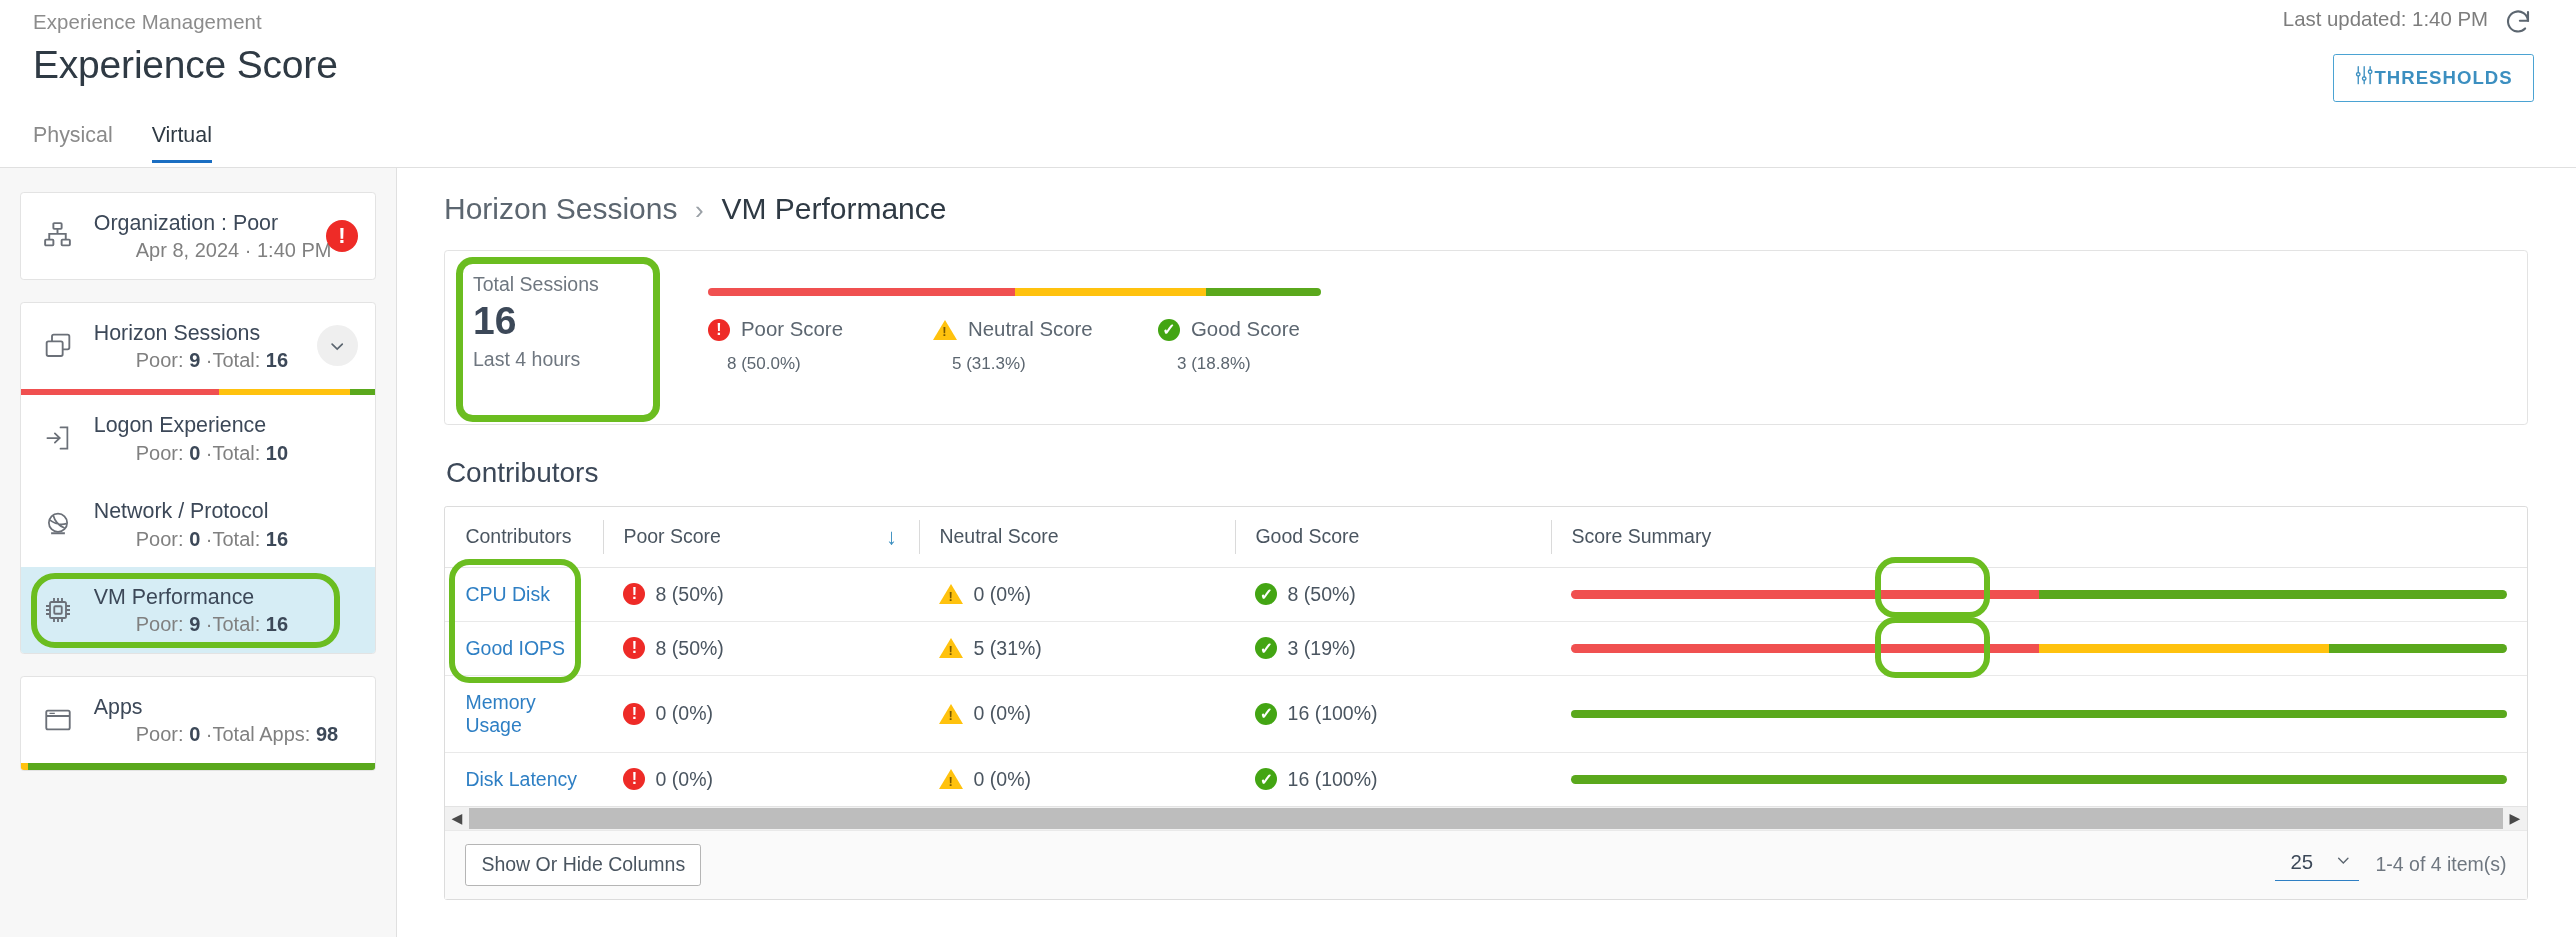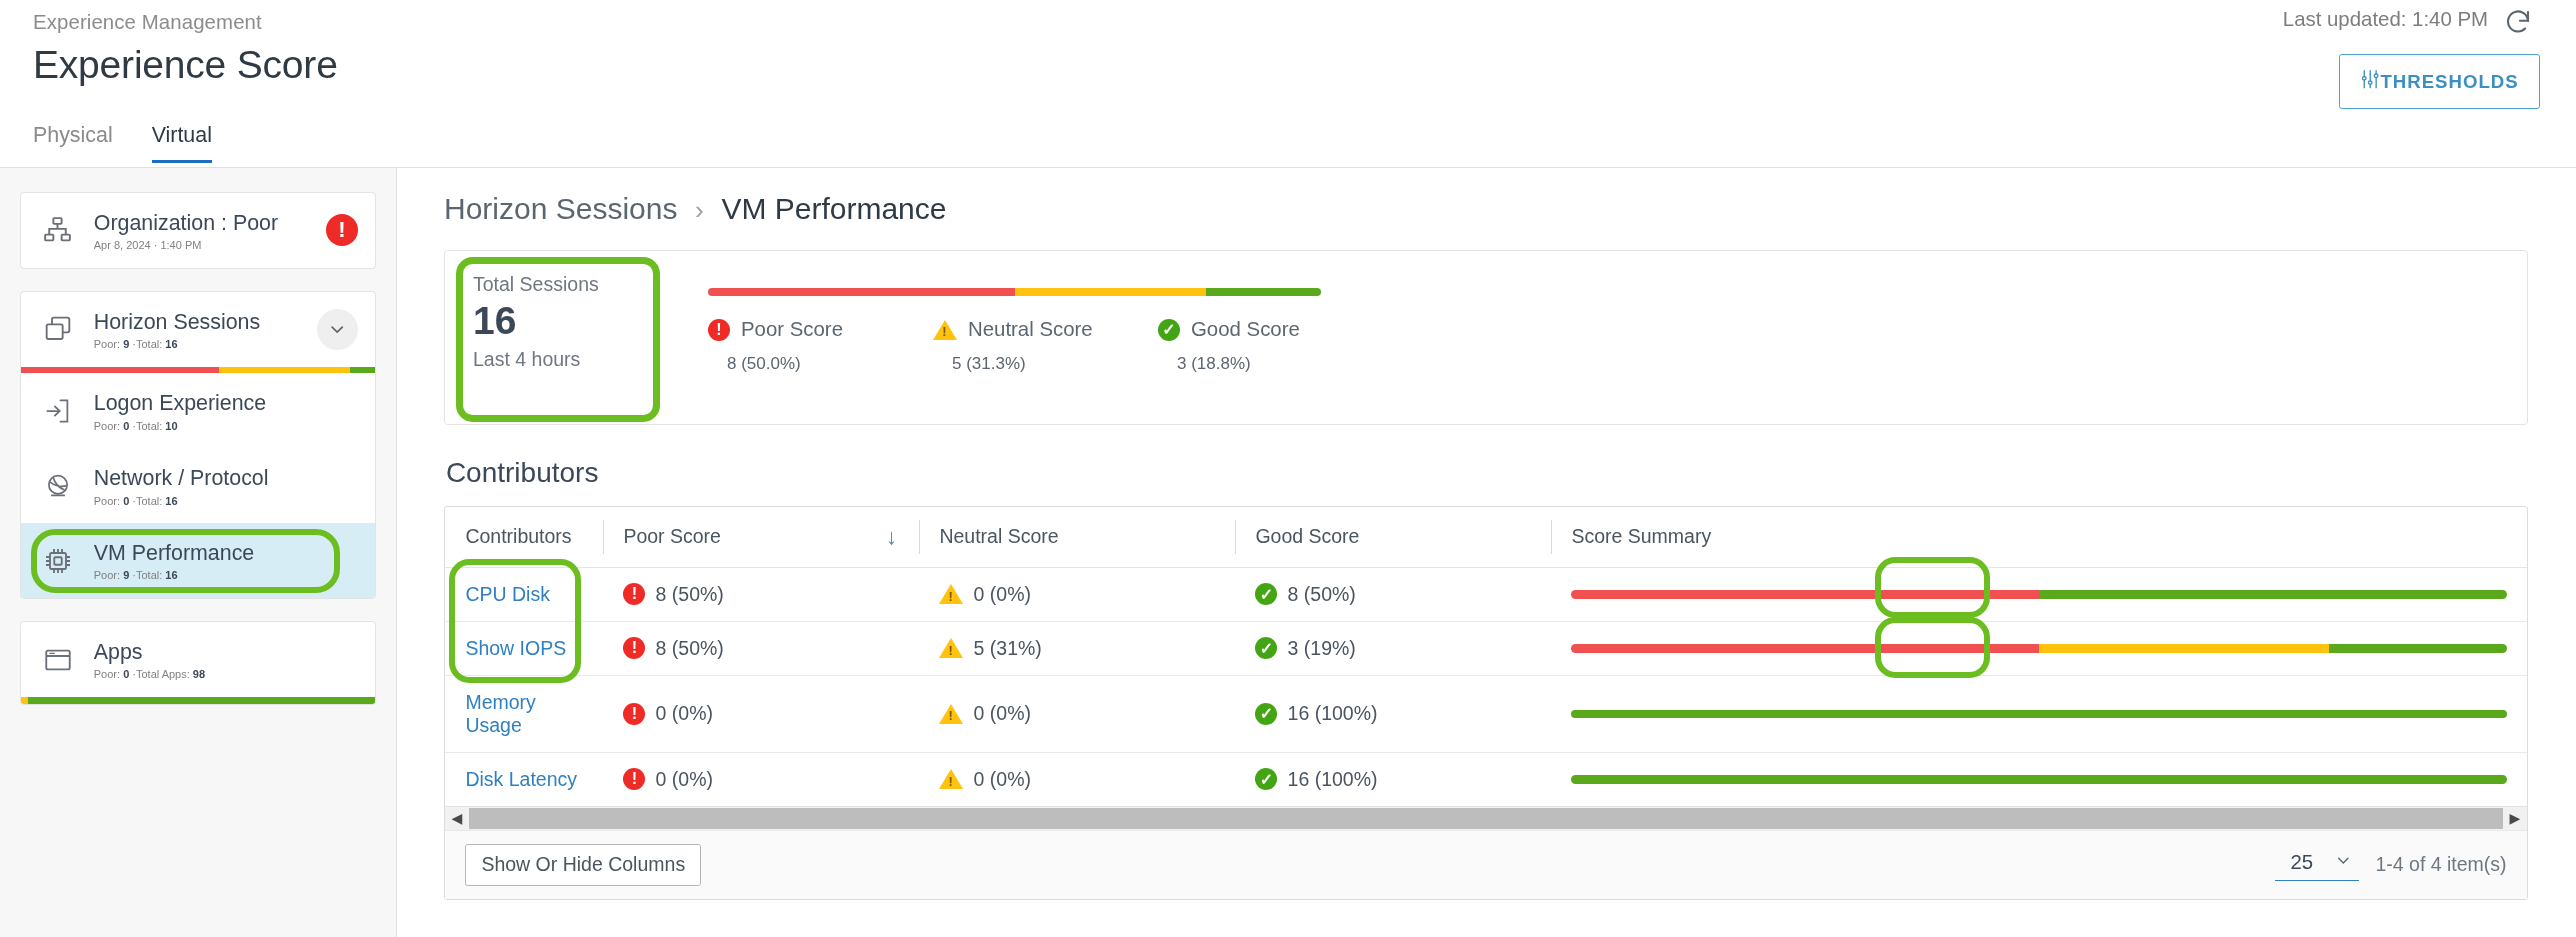--- a/index.html
+++ b/index.html
@@ -23,22 +23,22 @@
   }
   .last-updated {
     position: absolute; right: 88px; top: 8.4px;
     font-size: 20.4px; color: #7d7d7d;
   }
   .refresh-icon {
     position: absolute; right: 43px; top: 7.4px;
     width: 30px; height: 30px; cursor: pointer;
   }
   .thresholds-btn {
-    position: absolute; right: 36px; top: 54px;
-    height: 55px; padding: 0 20.4px;
+    position: absolute; right: 42px; top: 54px;
+    height: 48px; padding: 0 20.4px;
     border: 0.9px solid #4ba3d3; border-radius: 2.8px;
     background: #fff; color: #3c8fc0;
     font-size: 18.6px; font-weight: 600; letter-spacing: 1px;
     display: flex; align-items: center; cursor: pointer;
     font-family: "Liberation Sans", sans-serif;
   }
 
   
   .tabs {
     position: absolute; left: 33px; top: 123px;
@@ -72,21 +72,21 @@
     background: #fff; border: 0.9px solid #e3e3e3; border-radius: 3.7px;
     margin-bottom: 22px; overflow: hidden;
   }
   .side-row {
     display: flex; align-items: center; gap: 16.7px;
     padding: 16.7px 16.7px; position: relative; cursor: pointer;
   }
   .side-icon { width: 39px; height: 39px; flex: 0 0 39px; display: flex; align-items: center; justify-content: center; }
   .side-text { flex: 1 1 auto; min-width: 0; }
   .side-title { font-size: 21.4px; color: #3c4858; line-height: 1.25; white-space: nowrap; }
-  .side-sub { font-size: 11px; color: #808080; margin-top: 2.8px; white-space: nowrap; }
+  .side-sub { font-size: 20px; color: #808080; margin-top: 2.8px; white-space: nowrap; margin-left: 42px; }
   .side-sub b { color: #3c4858; font-weight: 700; }
   .alert-badge {
     width: 32px; height: 32px; border-radius: 50%;
     background: #ee2b27; color: #fff; font-size: 22px; font-weight: 700;
     display: flex; align-items: center; justify-content: center; flex: 0 0 32px;
   }
   .chev-btn {
     width: 41px; height: 41px; border-radius: 50%; background: #efefef;
     display: flex; align-items: center; justify-content: center; flex: 0 0 41px;
     cursor: pointer;
@@ -419,21 +419,21 @@
                 </span>
               </td>
             <td>
                 <span class="rowbar">
                   <i style="width:50%;background:#f05050"></i>
                   <i style="width:50%;background:#5aa81c"></i>
                 </span>
               </td>
           </tr>
           <tr>
-            <td><span class="link">Show IOPS</span></td>
+            <td><span class="link">Good IOPS</span></td>
             <td>
                 <span class="cellval">
                   <span class="dot red">!</span>
                   <span>8 (50%)</span>
                 </span>
               </td>
             <td>
                 <span class="cellval">
                   <span class="tri"></span>
                   <span>5 (31%)</span>

